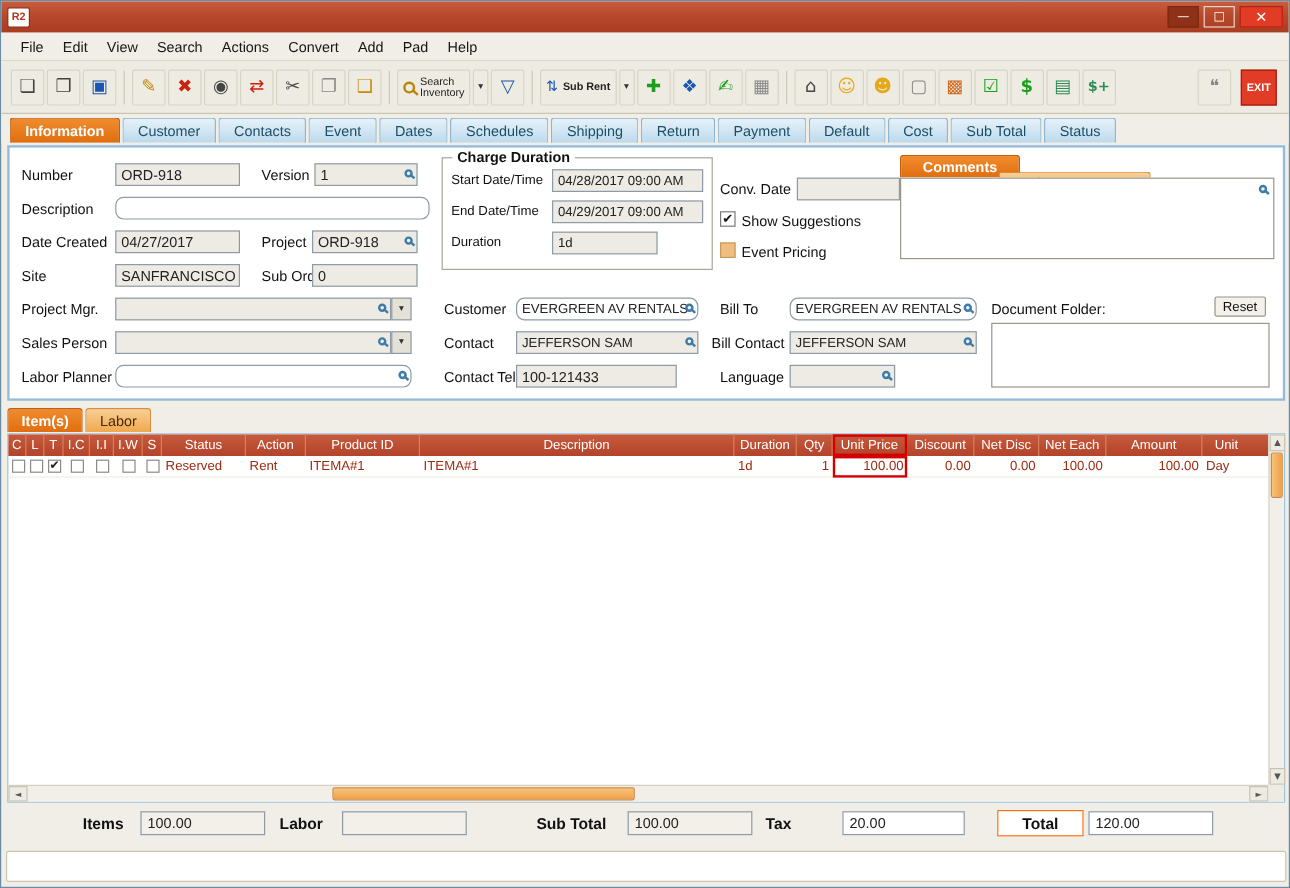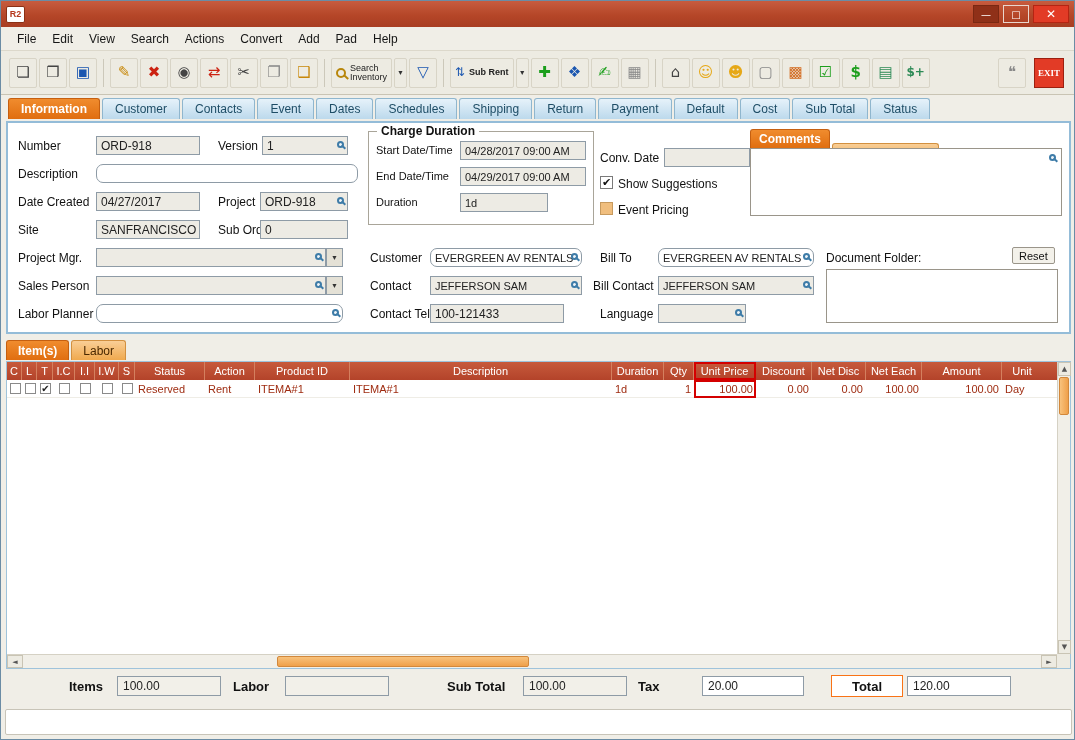--- a/index.html
+++ b/index.html
@@ -33,21 +33,21 @@
     display:flex; align-items:center; padding:0 8px; gap:2px; }
   .tb { height:30px; min-width:28px; background:#EDEBE2; border:1px solid #D8D4C6;
     border-radius:2px; display:flex; align-items:center; justify-content:center; }
   .ticon { font-family:"DejaVu Sans",sans-serif; font-size:15px; line-height:15px; }
   .tb-dd { min-width:13px; width:13px; font-size:7px; color:#333; }
   .tb-wide { padding:0 4px; gap:4px; }
   .tb-label { font-size:9px; line-height:9px; color:#222; text-align:left; }
   .sep { width:1px; height:28px; background:#CCC8BA; margin:0 4px; }
   .exit-btn { width:30px; height:30px; background:#E23B26; border:1px solid #9c2010;
     color:#fff; font-size:9px; font-weight:bold; display:flex; align-items:center;
-    justify-content:center; margin-left:6px; margin-right:2px;font-family:Liberation Serif, serif; }
+    justify-content:center; margin-left:6px; margin-right:2px; }
   .c-dark{color:#444;} .c-blue{color:#1A56B0;} .c-gold{color:#C8880A;} .c-red{color:#CC2211;}
   .c-green{color:#1B9E1B;} .c-orange{color:#D2691E;} .c-yellow{color:#E6A817;}
   .c-gray{color:#888;} .c-teal{color:#2E8B57;}
   .magbig { width:10px; height:10px; border:2px solid #B8860B; border-radius:50%; position:relative; }
   .magbig::after { content:""; position:absolute; width:6px; height:2px; background:#B8860B;
     transform:rotate(42deg); right:-5px; bottom:-2px; }
 
   
   .tabstrip { height:24px; display:flex; align-items:flex-end; padding-left:7px; gap:2px; background:#F0EEE7; }
   .tab { height:21px; padding:0 12px; display:flex; align-items:center; font-size:12px;
@@ -71,21 +71,21 @@
     transform:rotate(42deg); right:-4px; bottom:-2px; }
   .ddbtn { position:absolute; width:17px; height:19px; border:1px solid #8E9BA6;
     background:#E4E1D6; font-size:7px; color:#333; display:flex; align-items:center; justify-content:center; }
   .groupbox { position:absolute; border:1px solid #A9A599; }
   .grouptitle { position:absolute; top:-8px; left:8px; background:#fff; padding:0 4px;
     font-size:12px; font-weight:bold; color:#111; white-space:nowrap; }
   .cb { position:absolute; width:13px; height:13px; border:1px solid #7a7a7a; background:#fff;
     font-size:11px; line-height:11px; text-align:center; color:#111;
     font-family:"DejaVu Sans",sans-serif; }
   .cb.orange { background:#F0BE7E; border-color:#C79A5E; }
-  .ctab { position:absolute; height:19px; padding:0 8px; display:flex; align-items:center;
+  .ctab { position:absolute; height:19px; padding:0 18px; display:flex; align-items:center;
     font-size:12px; border-radius:3px 3px 0 0; border:1px solid #C55F10; border-bottom:none; }
   .ctab.sel { background:linear-gradient(180deg,#F08C2E,#E06E10); color:#fff; font-weight:bold; }
   .ctab.tan { background:linear-gradient(180deg,#F9CE96,#F0A94E); color:#4A2800; border-color:#D29040; }
   .boxarea { position:absolute; background:#fff; border:1px solid #9A958A; }
   .reset { position:absolute; height:17px; padding:0 6px; font-size:11px; color:#111;
     background:#F3F1EA; border:1px solid #9A958A; border-radius:2px;
     display:flex; align-items:center; }
 
   
   .items-tabs { position:absolute; top:339px; left:5px; display:flex; gap:2px; }

